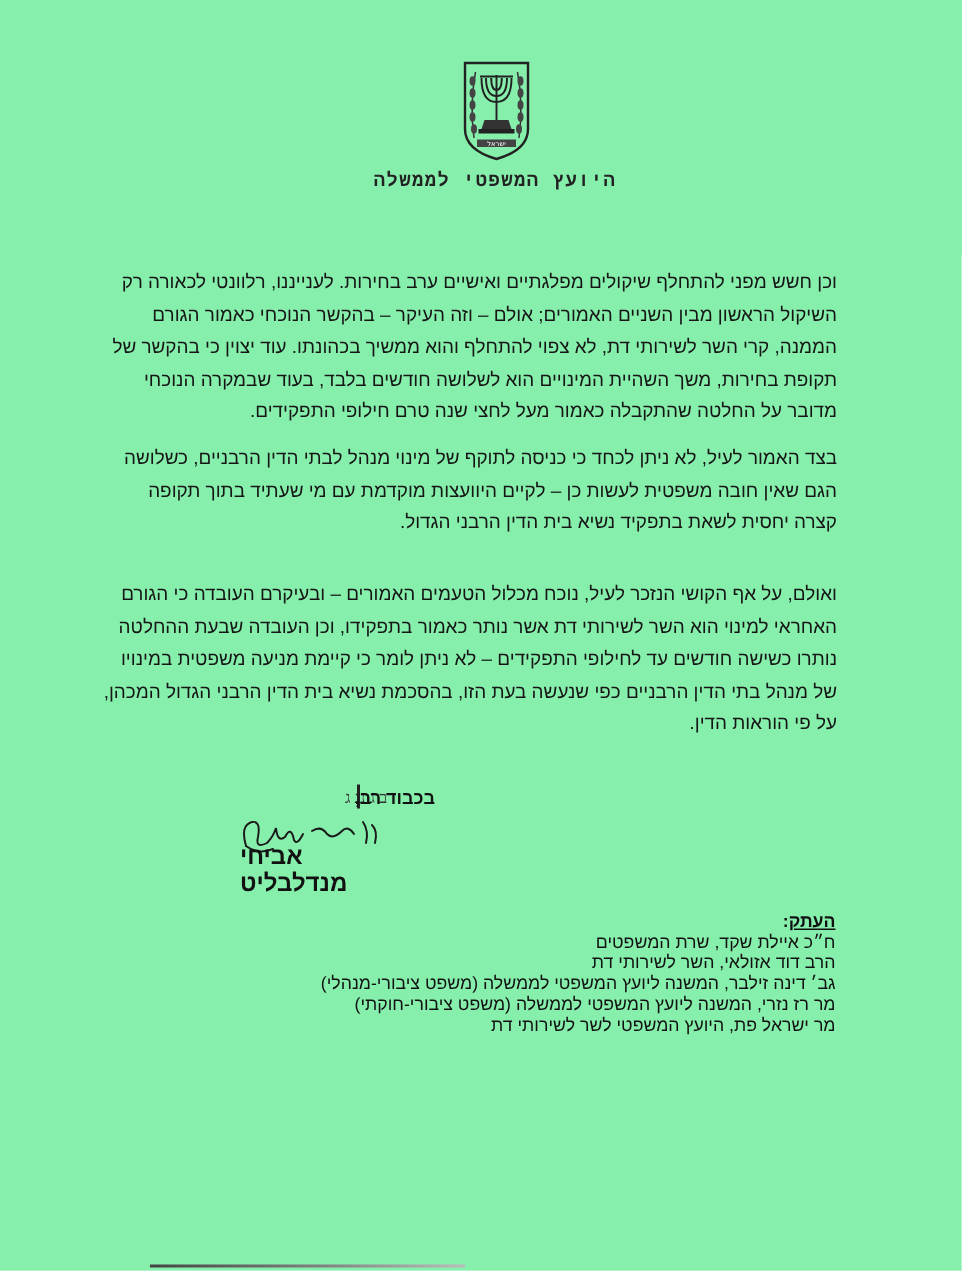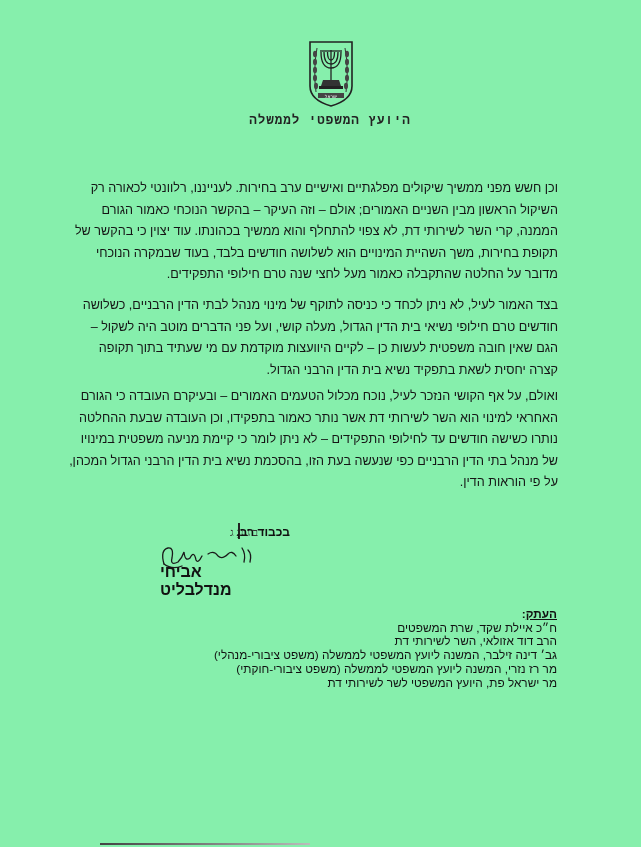--- a/index.html
+++ b/index.html
@@ -170,30 +170,29 @@
     </g>
     <path d="M17 40 H33 L35 46 H15 Z" fill="#333"></path>
     <path d="M13 46 H37 V49 H13 Z" fill="#222"></path>
     <rect x="12" y="53" width="26" height="5" fill="#444"></rect>
     <text x="25" y="57.5" font-size="4.5" text-anchor="middle" fill="#fff" font-family="DejaVu Sans, sans-serif">ישראל</text>
   </svg>
 
   <div class="office-title">היועץ המשפטי לממשלה</div>
 
   <div class="para" id="p1">
-    <span class="line">וכן חשש מפני ממשיך שיקולים מפלגתיים ואישיים ערב בחירות. לענייננו, רלוונטי לכאורה רק</span>
+    <span class="line">וכן חשש מפני להתחלף שיקולים מפלגתיים ואישיים ערב בחירות. לענייננו, רלוונטי לכאורה רק</span>
     <span class="line">השיקול הראשון מבין השניים האמורים; אולם – וזה העיקר – בהקשר הנוכחי כאמור הגורם</span>
     <span class="line">הממנה, קרי השר לשירותי דת, לא צפוי להתחלף והוא ממשיך בכהונתו. עוד יצוין כי בהקשר של</span>
     <span class="line">תקופת בחירות, משך השהיית המינויים הוא לשלושה חודשים בלבד, בעוד שבמקרה הנוכחי</span>
     <span class="line last">מדובר על החלטה שהתקבלה כאמור מעל לחצי שנה טרם חילופי התפקידים.</span>
   </div>
 
   <div class="para" id="p2">
     <span class="line">בצד האמור לעיל, לא ניתן לכחד כי כניסה לתוקף של מינוי מנהל לבתי הדין הרבניים, כשלושה</span>
-    <span class="line">חודשים טרם חילופי נשיאי בית הדין הגדול, מעלה קושי, ועל פני הדברים מוטב היה לשקול –</span>
     <span class="line">הגם שאין חובה משפטית לעשות כן – לקיים היוועצות מוקדמת עם מי שעתיד בתוך תקופה</span>
     <span class="line last">קצרה יחסית לשאת בתפקיד נשיא בית הדין הרבני הגדול.</span>
   </div>
 
   <div class="para" id="p3">
     <span class="line">ואולם, על אף הקושי הנזכר לעיל, נוכח מכלול הטעמים האמורים – ובעיקרם העובדה כי הגורם</span>
     <span class="line">האחראי למינוי הוא השר לשירותי דת אשר נותר כאמור בתפקידו, וכן העובדה שבעת ההחלטה</span>
     <span class="line">נותרו כשישה חודשים עד לחילופי התפקידים – לא ניתן לומר כי קיימת מניעה משפטית במינויו</span>
     <span class="line">של מנהל בתי הדין הרבניים כפי שנעשה בעת הזו, בהסכמת נשיא בית הדין הרבני הגדול המכהן,</span>
     <span class="line last">על פי הוראות הדין.</span>

